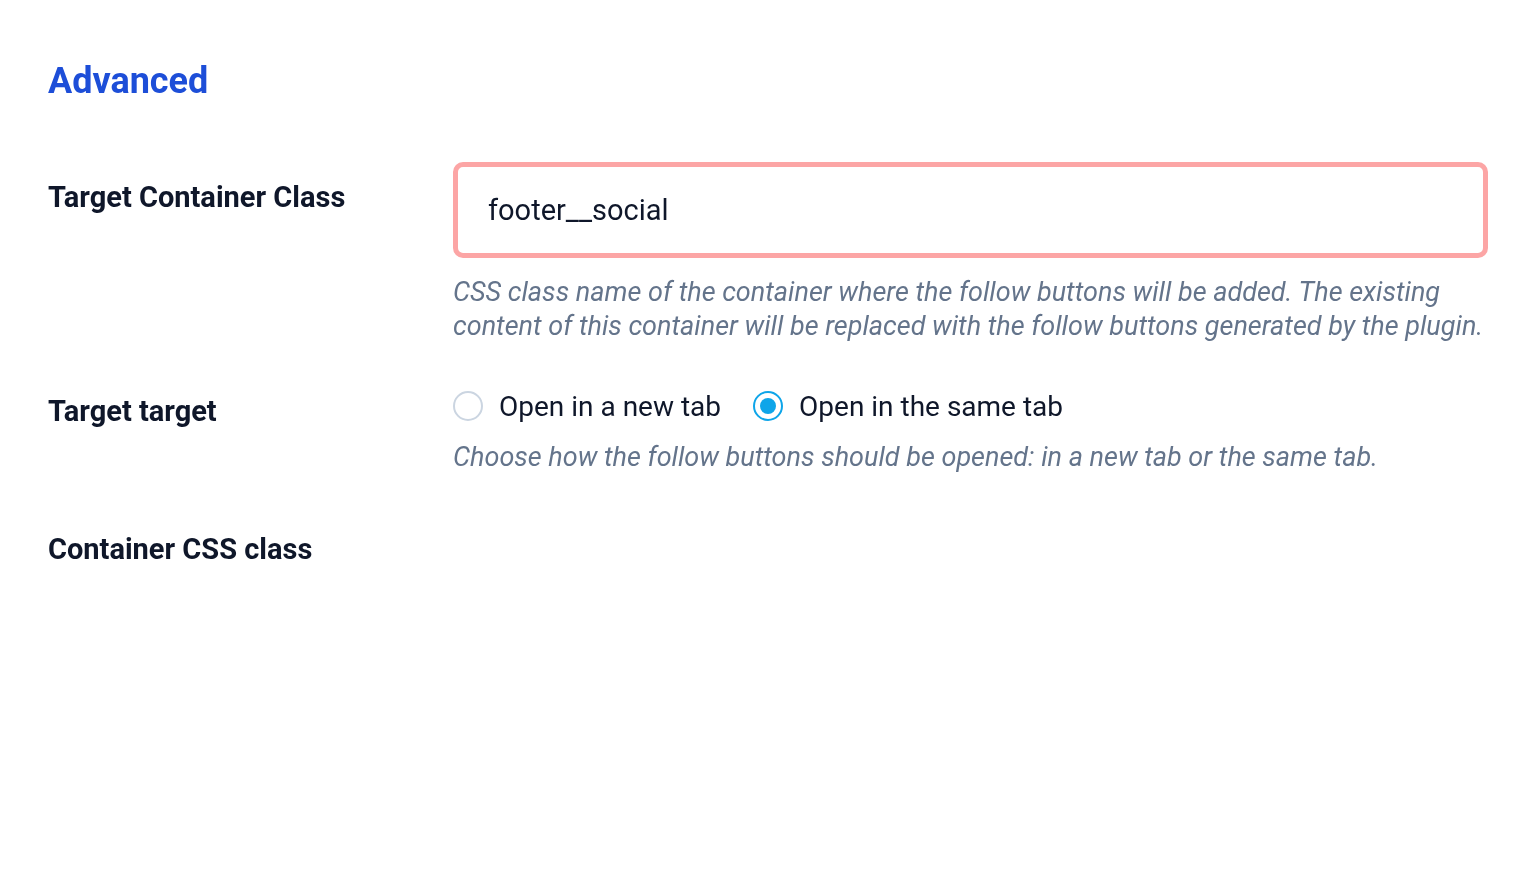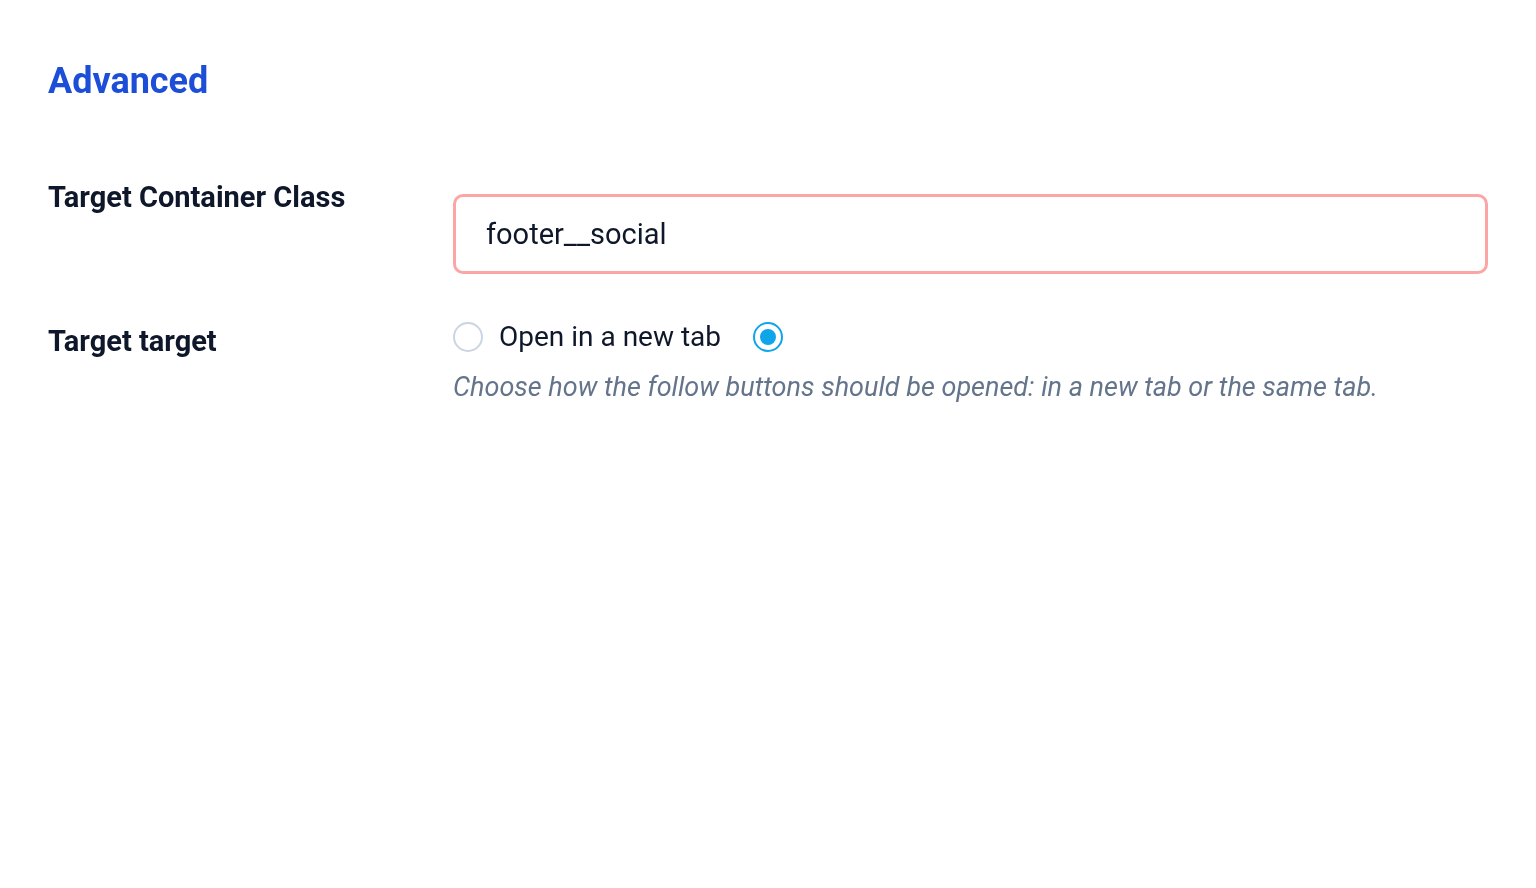--- a/index.html
+++ b/index.html
@@ -33,30 +33,29 @@
     font-size: 29px;
     font-weight: 700;
     color: #0f172a;
   }
   .form-control-col {
     flex: 1;
     min-width: 0;
   }
   .text-input {
     width: 100%;
-    height: 80px;
+    height: 96px;
     padding: 0 30px;
     font-size: 29px;
     color: #0f172a;
-    border: 3px solid #fca5a5;
+    border: 5px solid #fca5a5;
     border-radius: 10px;
     outline: none;
     font-family: inherit;
     background: #ffffff;
-    margin-top: 32px;
   }
   .help-text {
     font-size: 27px;
     font-style: italic;
     color: #64748b;
     margin-top: 18px;
     line-height: 1.25;
   }
   .radio-group {
     display: flex;
@@ -104,42 +103,47 @@
 <body>
 
 <h1 class="section-title">Advanced</h1>
 
 <div class="form-row">
   <div class="form-label-col">
     <label class="form-label">Target Container Class</label>
   </div>
   <div class="form-control-col">
     <input type="text" class="text-input" value="footer__social" style="">
+    <p class="help-text">CSS class name of the container where the follow buttons will be added. The existing content of this container will be replaced with the follow buttons generated by the plugin.</p>
   </div>
 </div>
 
 <div class="form-row">
   <div class="form-label-col" style="padding-top:10px;">
     <label class="form-label">Target target</label>
   </div>
   <div class="form-control-col">
     <div class="radio-group">
       <div class="radio-option">
         <span class="radio-circle">
           
         </span>
         <span class="radio-label">Open in a new tab</span>
       </div>
       <div class="radio-option">
         <span class="radio-circle selected">
           <span class="radio-dot"></span>
         </span>
+        <span class="radio-label">Open in the same tab</span>
       </div>
     </div>
     <p class="help-text">Choose how the follow buttons should be opened: in a new tab or the same tab.</p>
   </div>
 </div>
 
 <div class="form-row">
+  <div class="form-label-col">
+    <label class="form-label">Container CSS class</label>
+  </div>
 </div>
 
 <div class="form-row">
 </div>
 
 </body></html>

